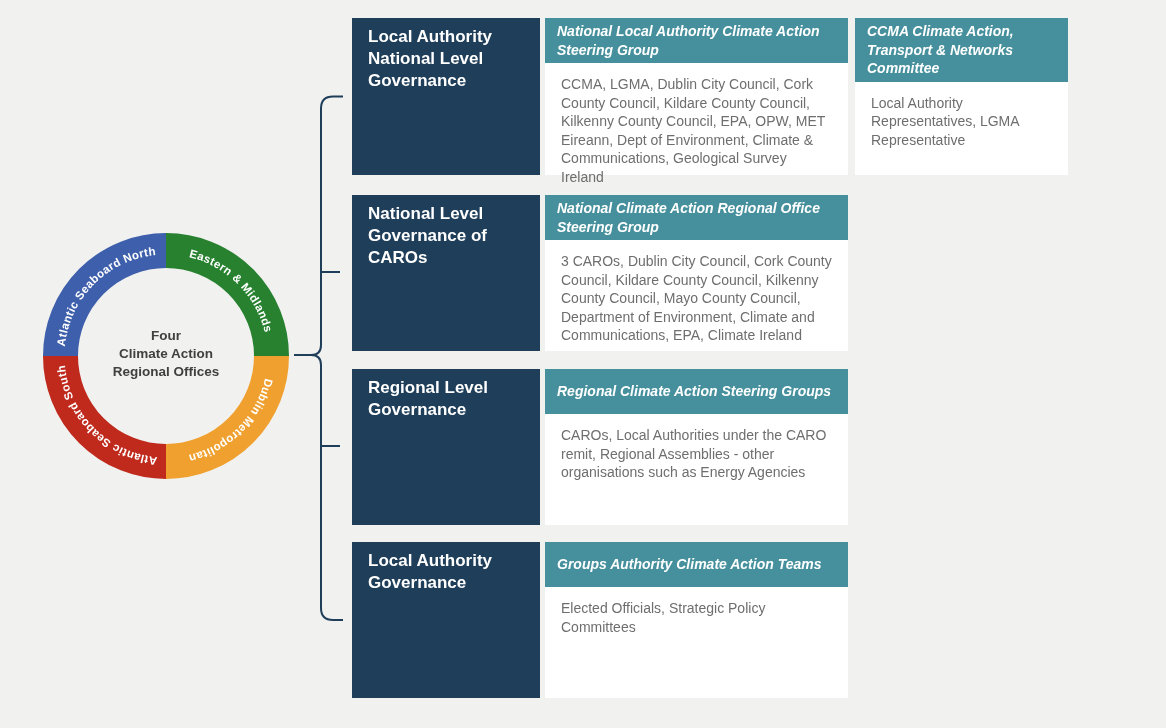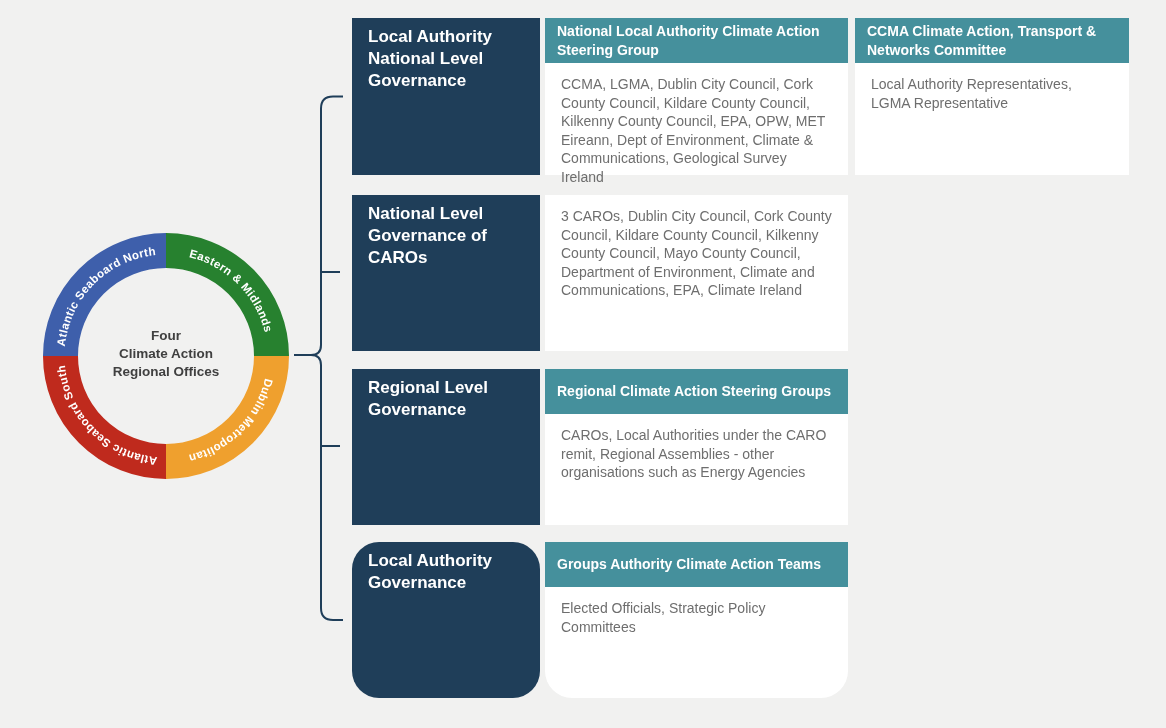--- a/index.html
+++ b/index.html
@@ -23,33 +23,33 @@
     color:#404040;font-size:13.5px;font-weight:bold;line-height:18px;
   }
 
   
   .row-box{position:absolute;box-sizing:border-box;}
   .level-box{
     left:352px;width:188px;background:#1f3e59;color:#ffffff;
     padding:8px 16px;font-size:17px;font-weight:bold;line-height:22px;
   }
   .group-box{left:545px;width:303px;background:#ffffff;}
-  .committee-box{left:855px;width:274px;background:#ffffff;}
+  .committee-box{left:855px;width:213px;background:#ffffff;}
   .teal-header{
     box-sizing:border-box;display:flex;align-items:center;
     background:#45909c;color:#ffffff;min-height:45px;
-    padding:4px 12px;font-size:14px;font-weight:bold;line-height:18.5px;
+    padding:4px 12px;font-size:14px;font-weight:bold;line-height:18.5px;font-style:italic;
   }
   .members{
     padding:12px 16px;color:#6e6e6e;font-size:14px;line-height:18.5px;
   }
   .r1{top:18px;height:157px;}
   .r2{top:195px;height:156px;}
   .r3{top:369px;height:156px;}
-  .r4{top:542px;height:156px;border-radius:27px;}
+  .r4{top:542px;height:156px;}
 </style>
 </head>
 <body>
 
 <div id="stage">
 
   <svg class="layer" viewBox="0 0 1166 728">
 
     <g>
       <path d="M 60.5 356 A 105.5 105.5 0 0 1 166 250.5" fill="none" stroke-width="35" stroke="#3e5fab"></path>
@@ -101,20 +101,23 @@
     <div class="teal-header">
       <span>CCMA Climate Action, Transport &amp; Networks Committee</span>
     </div>
     <div class="members">Local Authority Representatives, LGMA Representative</div>
   </div>
 
   <div class="row-box level-box r2">
     <span>National Level Governance of CAROs</span>
   </div>
   <div class="row-box group-box r2">
+    <div class="teal-header">
+      <span>National Climate Action Regional Office Steering Group</span>
+    </div>
     <div class="members">3 CAROs, Dublin City Council, Cork County Council, Kildare County Council, Kilkenny County Council, Mayo County Council, Department of Environment, Climate and Communications, EPA, Climate Ireland</div>
   </div>
 
   <div class="row-box group-box r3">
     <div class="teal-header">
       <span>Regional Climate Action Steering Groups</span>
     </div>
     <div class="members">CAROs, Local Authorities under the CARO remit, Regional Assemblies - other organisations such as Energy Agencies</div>
   </div>
   <div class="row-box level-box r3">

